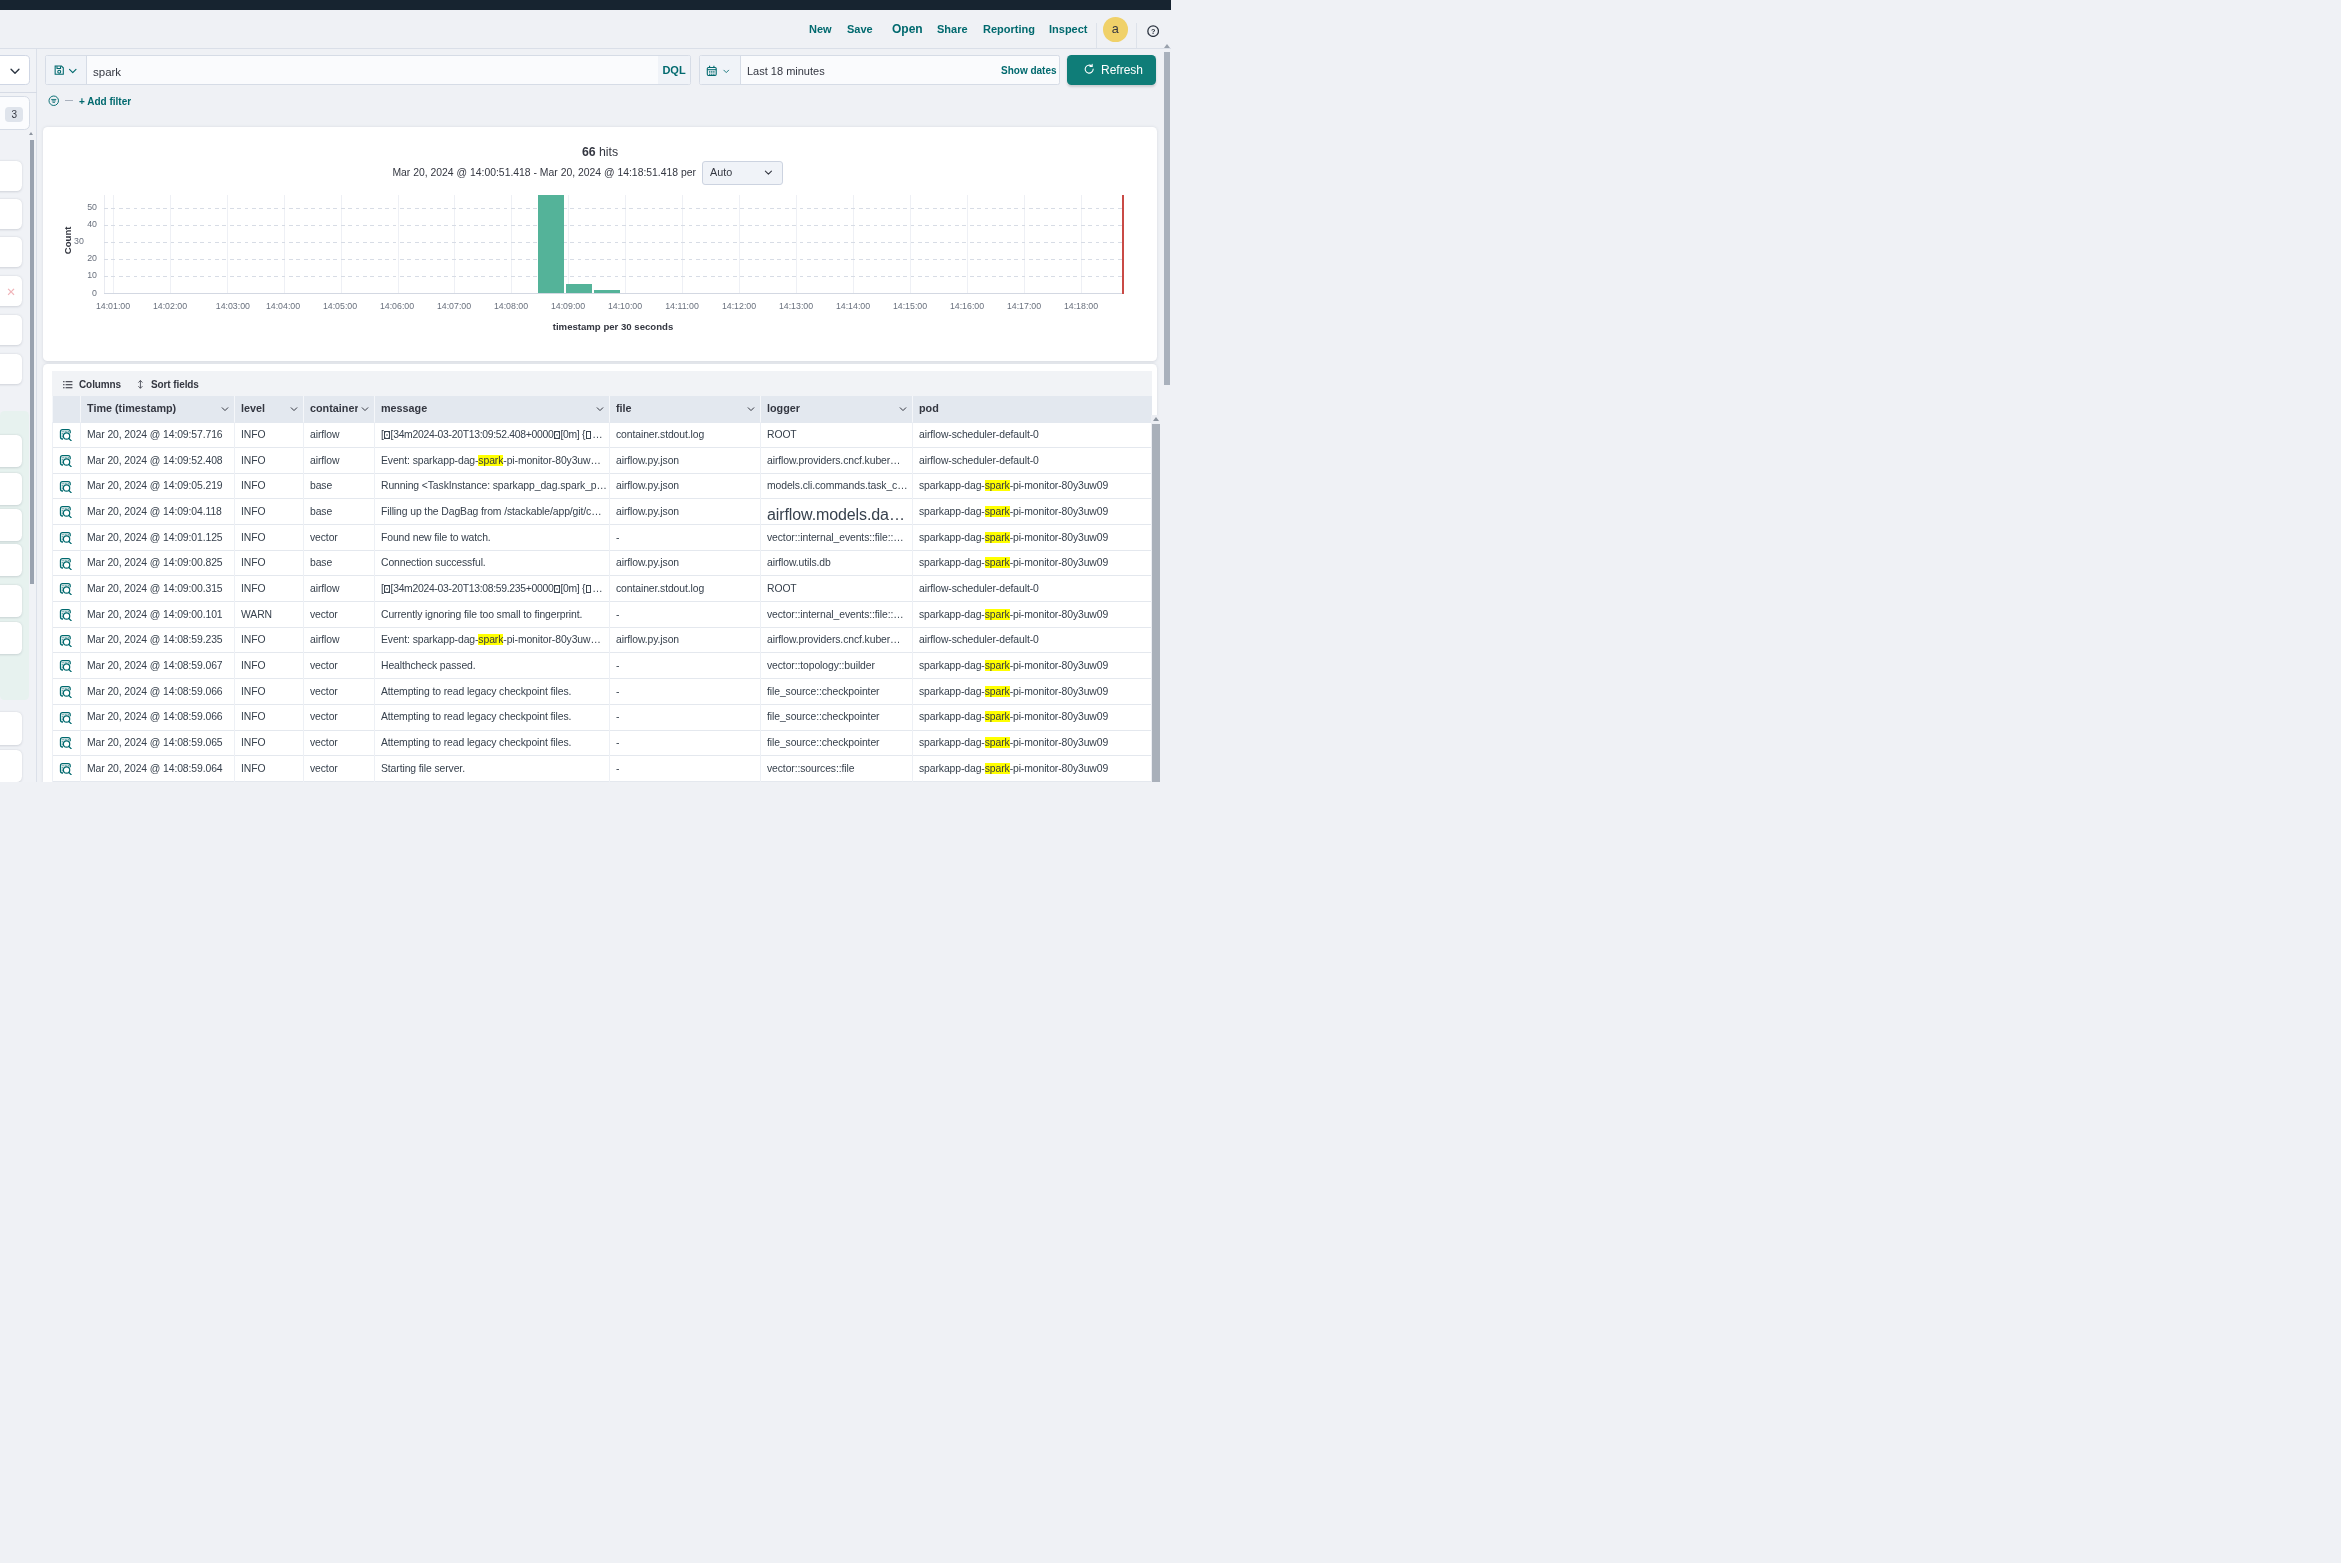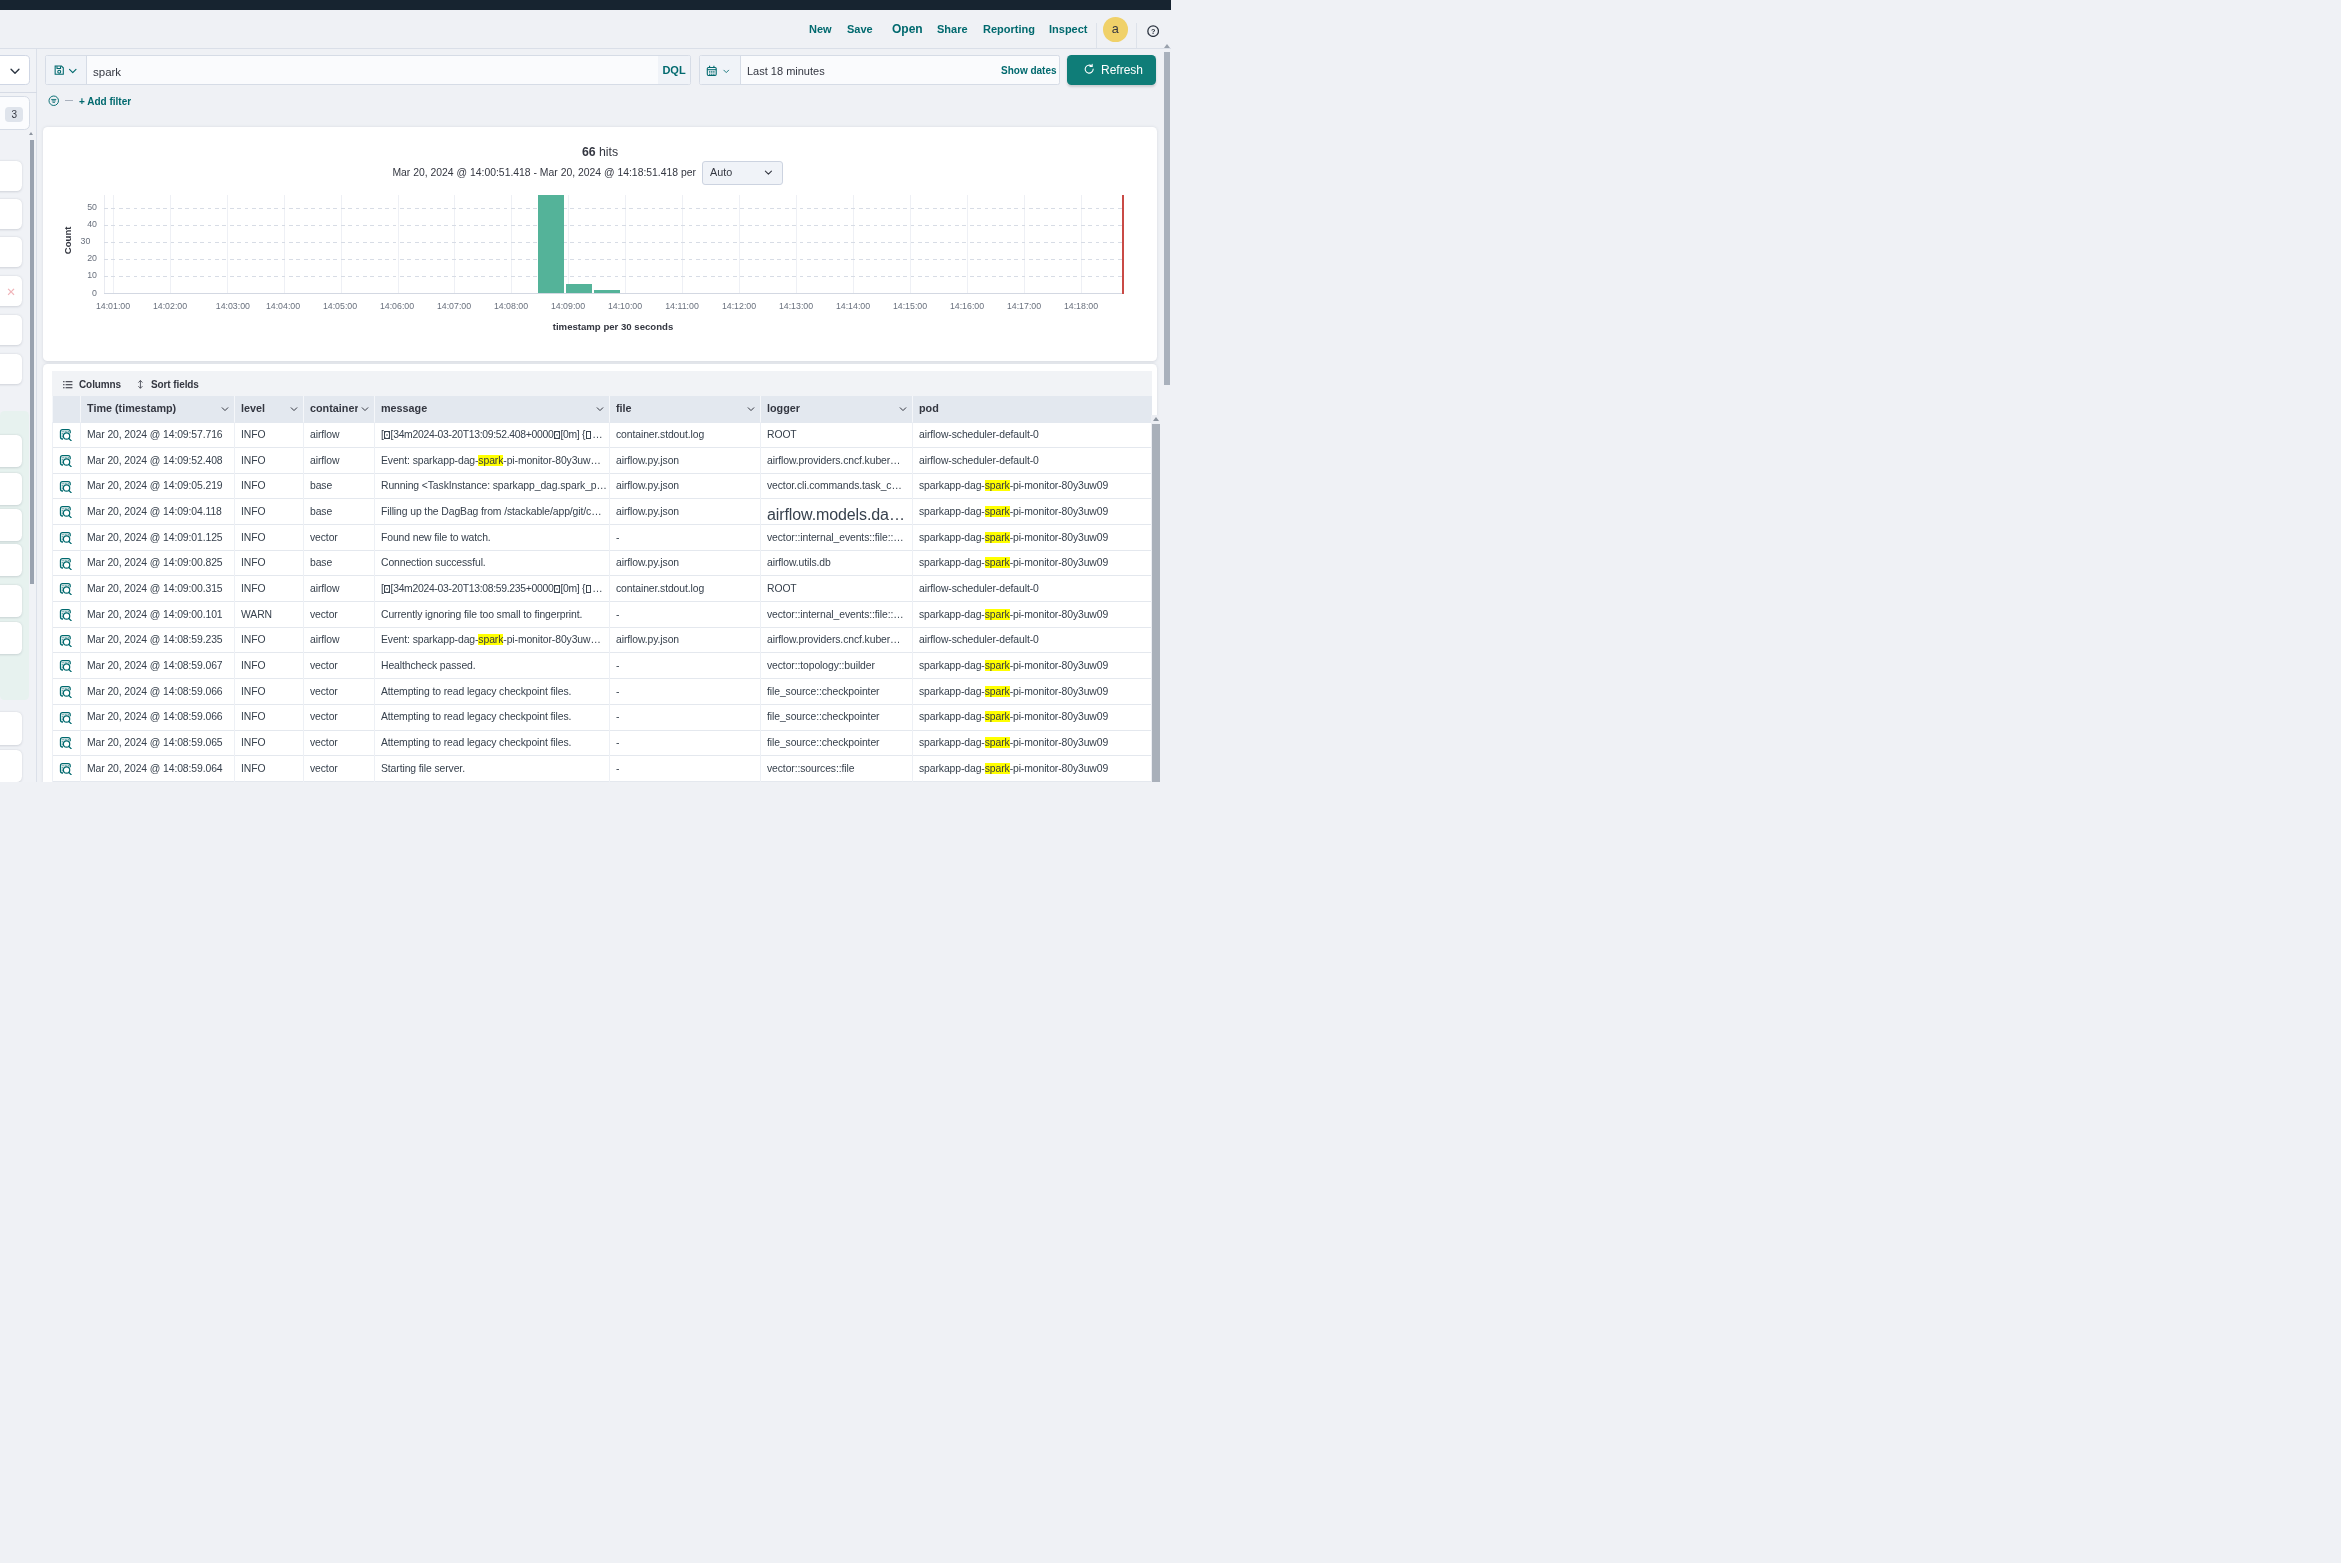--- a/index.html
+++ b/index.html
@@ -138,21 +138,21 @@
 <div class="abs" style="left:1024px;top:195px;width:0.8px;height:98px;background:#eef0f5"></div>
 <div class="abs" style="left:1001px;top:301px;width:46px;text-align:center;font-size:8.8px;color:#69707d">14:17:00</div>
 <div class="abs" style="left:1081px;top:195px;width:0.8px;height:98px;background:#eef0f5"></div>
 <div class="abs" style="left:1058px;top:301px;width:46px;text-align:center;font-size:8.8px;color:#69707d">14:18:00</div>
 <div class="abs" style="left:74px;top:288px;width:23px;text-align:right;font-size:8.8px;color:#69707d">0</div>
 <div class="abs" style="left:104px;top:276px;width:1019px;height:0.8px;background:repeating-linear-gradient(90deg,#d7dce5 0 3.8px,transparent 3.8px 7.4px)"></div>
 <div class="abs" style="left:74px;top:270px;width:23px;text-align:right;font-size:8.8px;color:#69707d">10</div>
 <div class="abs" style="left:104px;top:259px;width:1019px;height:0.8px;background:repeating-linear-gradient(90deg,#d7dce5 0 3.8px,transparent 3.8px 7.4px)"></div>
 <div class="abs" style="left:74px;top:253px;width:23px;text-align:right;font-size:8.8px;color:#69707d">20</div>
 <div class="abs" style="left:104px;top:242px;width:1019px;height:0.8px;background:repeating-linear-gradient(90deg,#d7dce5 0 3.8px,transparent 3.8px 7.4px)"></div>
-<div class="abs" style="left:74px;top:236px;width:23px;text-align:center;font-size:8.8px;color:#69707d">30</div>
+<div class="abs" style="left:74px;top:236px;width:23px;text-align:left;font-size:8.8px;color:#69707d">30</div>
 <div class="abs" style="left:104px;top:225px;width:1019px;height:0.8px;background:repeating-linear-gradient(90deg,#d7dce5 0 3.8px,transparent 3.8px 7.4px)"></div>
 <div class="abs" style="left:74px;top:219px;width:23px;text-align:right;font-size:8.8px;color:#69707d">40</div>
 <div class="abs" style="left:104px;top:208px;width:1019px;height:0.8px;background:repeating-linear-gradient(90deg,#d7dce5 0 3.8px,transparent 3.8px 7.4px)"></div>
 <div class="abs" style="left:74px;top:202px;width:23px;text-align:right;font-size:8.8px;color:#69707d">50</div>
 <div class="abs" style="left:104px;top:293px;width:1019px;height:0.8px;background:#d3d8e2"></div>
 <div class="abs" style="left:538px;top:195px;width:26px;height:98px;background:#54b399"></div>
 <div class="abs" style="left:566px;top:284px;width:26px;height:9.2px;background:#54b399"></div>
 <div class="abs" style="left:594px;top:290px;width:26px;height:3.1px;background:#54b399"></div>
 <div class="abs" style="left:1122px;top:195px;width:1.5px;height:99px;background:#c94a45"></div>
 <div class="abs" style="left:0;top:321px;width:1226px;text-align:center;font-size:9.6px;font-weight:700;color:#343741">timestamp per 30 seconds</div>
@@ -293,21 +293,21 @@
       </g>
       <circle cx="9.3" cy="9.9" r="3.9" stroke="currentColor" stroke-width="1.5"></circle>
       <path d="M12.2 12.9l2.9 2.9" stroke="currentColor" stroke-width="1.5" stroke-linecap="round"></path>
     </svg>
   </div>
 <div class="abs" style="left:87px;top:480px;width:145px;font-size:10.4px;letter-spacing:-0.1px;color:#37414d;overflow:hidden;white-space:nowrap;text-overflow:ellipsis">Mar 20, 2024 @ 14:09:05.219</div>
 <div class="abs" style="left:241px;top:480px;width:60px;font-size:10.4px;letter-spacing:-0.1px;color:#37414d;overflow:hidden;white-space:nowrap;text-overflow:ellipsis">INFO</div>
 <div class="abs" style="left:310px;top:480px;width:62px;font-size:10.4px;letter-spacing:-0.1px;color:#37414d;overflow:hidden;white-space:nowrap;text-overflow:ellipsis">base</div>
 <div class="abs" style="left:381px;top:480px;width:226px;font-size:10.4px;letter-spacing:-0.1px;color:#37414d;overflow:hidden;white-space:nowrap;text-overflow:ellipsis">Running &lt;TaskInstance: sparkapp_dag.spark_p…</div>
 <div class="abs" style="left:616px;top:480px;width:141px;font-size:10.4px;letter-spacing:-0.1px;color:#37414d;overflow:hidden;white-space:nowrap;text-overflow:ellipsis">airflow.py.json</div>
-<div class="abs" style="left:767px;top:480px;width:143px;font-size:10.4px;letter-spacing:-0.1px;color:#37414d;overflow:hidden;white-space:nowrap;text-overflow:ellipsis">vector.cli.commands.task_c…</div>
+<div class="abs" style="left:767px;top:480px;width:143px;font-size:10.4px;letter-spacing:-0.1px;color:#37414d;overflow:hidden;white-space:nowrap;text-overflow:ellipsis">models.cli.commands.task_c…</div>
 <div class="abs" style="left:919px;top:480px;width:230px;font-size:10.4px;letter-spacing:-0.1px;color:#37414d;overflow:hidden;white-space:nowrap;text-overflow:ellipsis">sparkapp-dag-<span class="hl">spark</span>-pi-monitor-80y3uw09</div>
 <div class="abs" style="left:52px;top:524px;width:1100px;height:0.8px;background:#e4e8ee"></div>
 <div class="abs teal" style="left:59px;top:505px">
     <svg class="" width="13" height="13" viewBox="0 0 16 16" fill="none">
       <path d="M4.9 13.7H4.3a2.5 2.5 0 01-2.5-2.5V4.5A2.5 2.5 0 014.3 2h7a2.5 2.5 0 012.5 2.5v2.1" stroke="currentColor" stroke-width="1.5" fill="none"></path>
       <g fill="currentColor">
         <rect x="3.4" y="4.1" width="1.1" height="1.1"></rect>
         <rect x="5.3" y="4.1" width="1.1" height="1.1"></rect>
         <rect x="7.2" y="4.1" width="1.1" height="1.1"></rect>
         <rect x="9.1" y="4.1" width="1.1" height="1.1"></rect>

